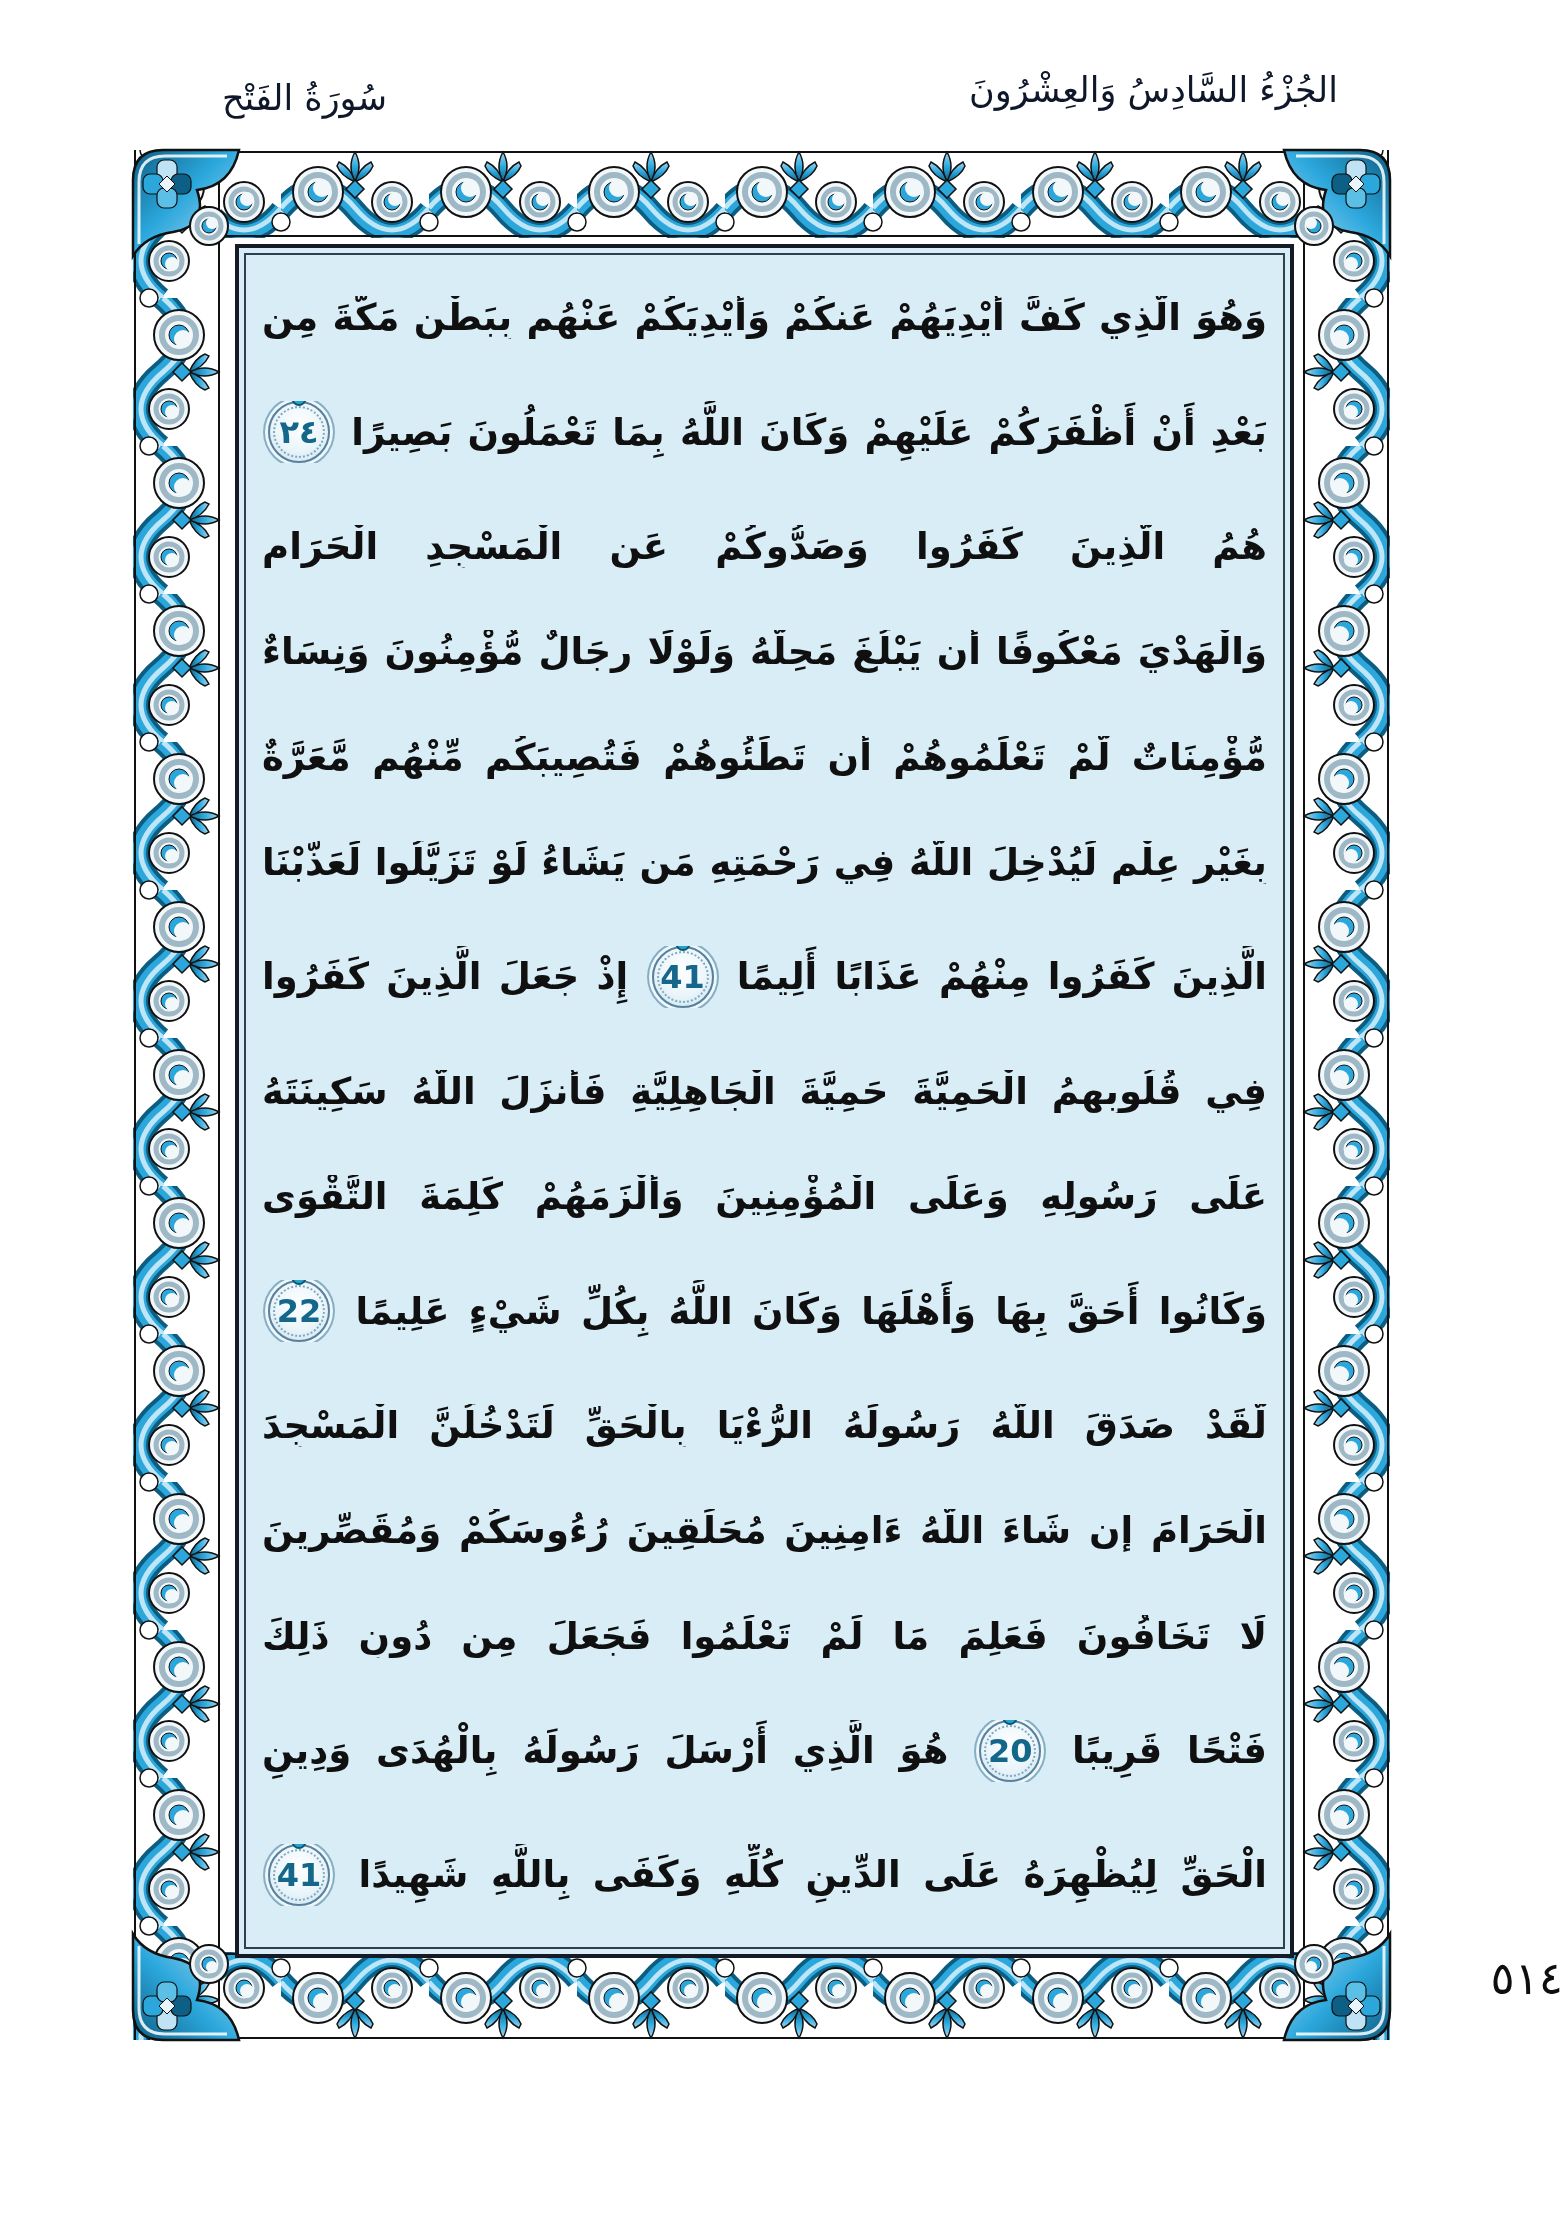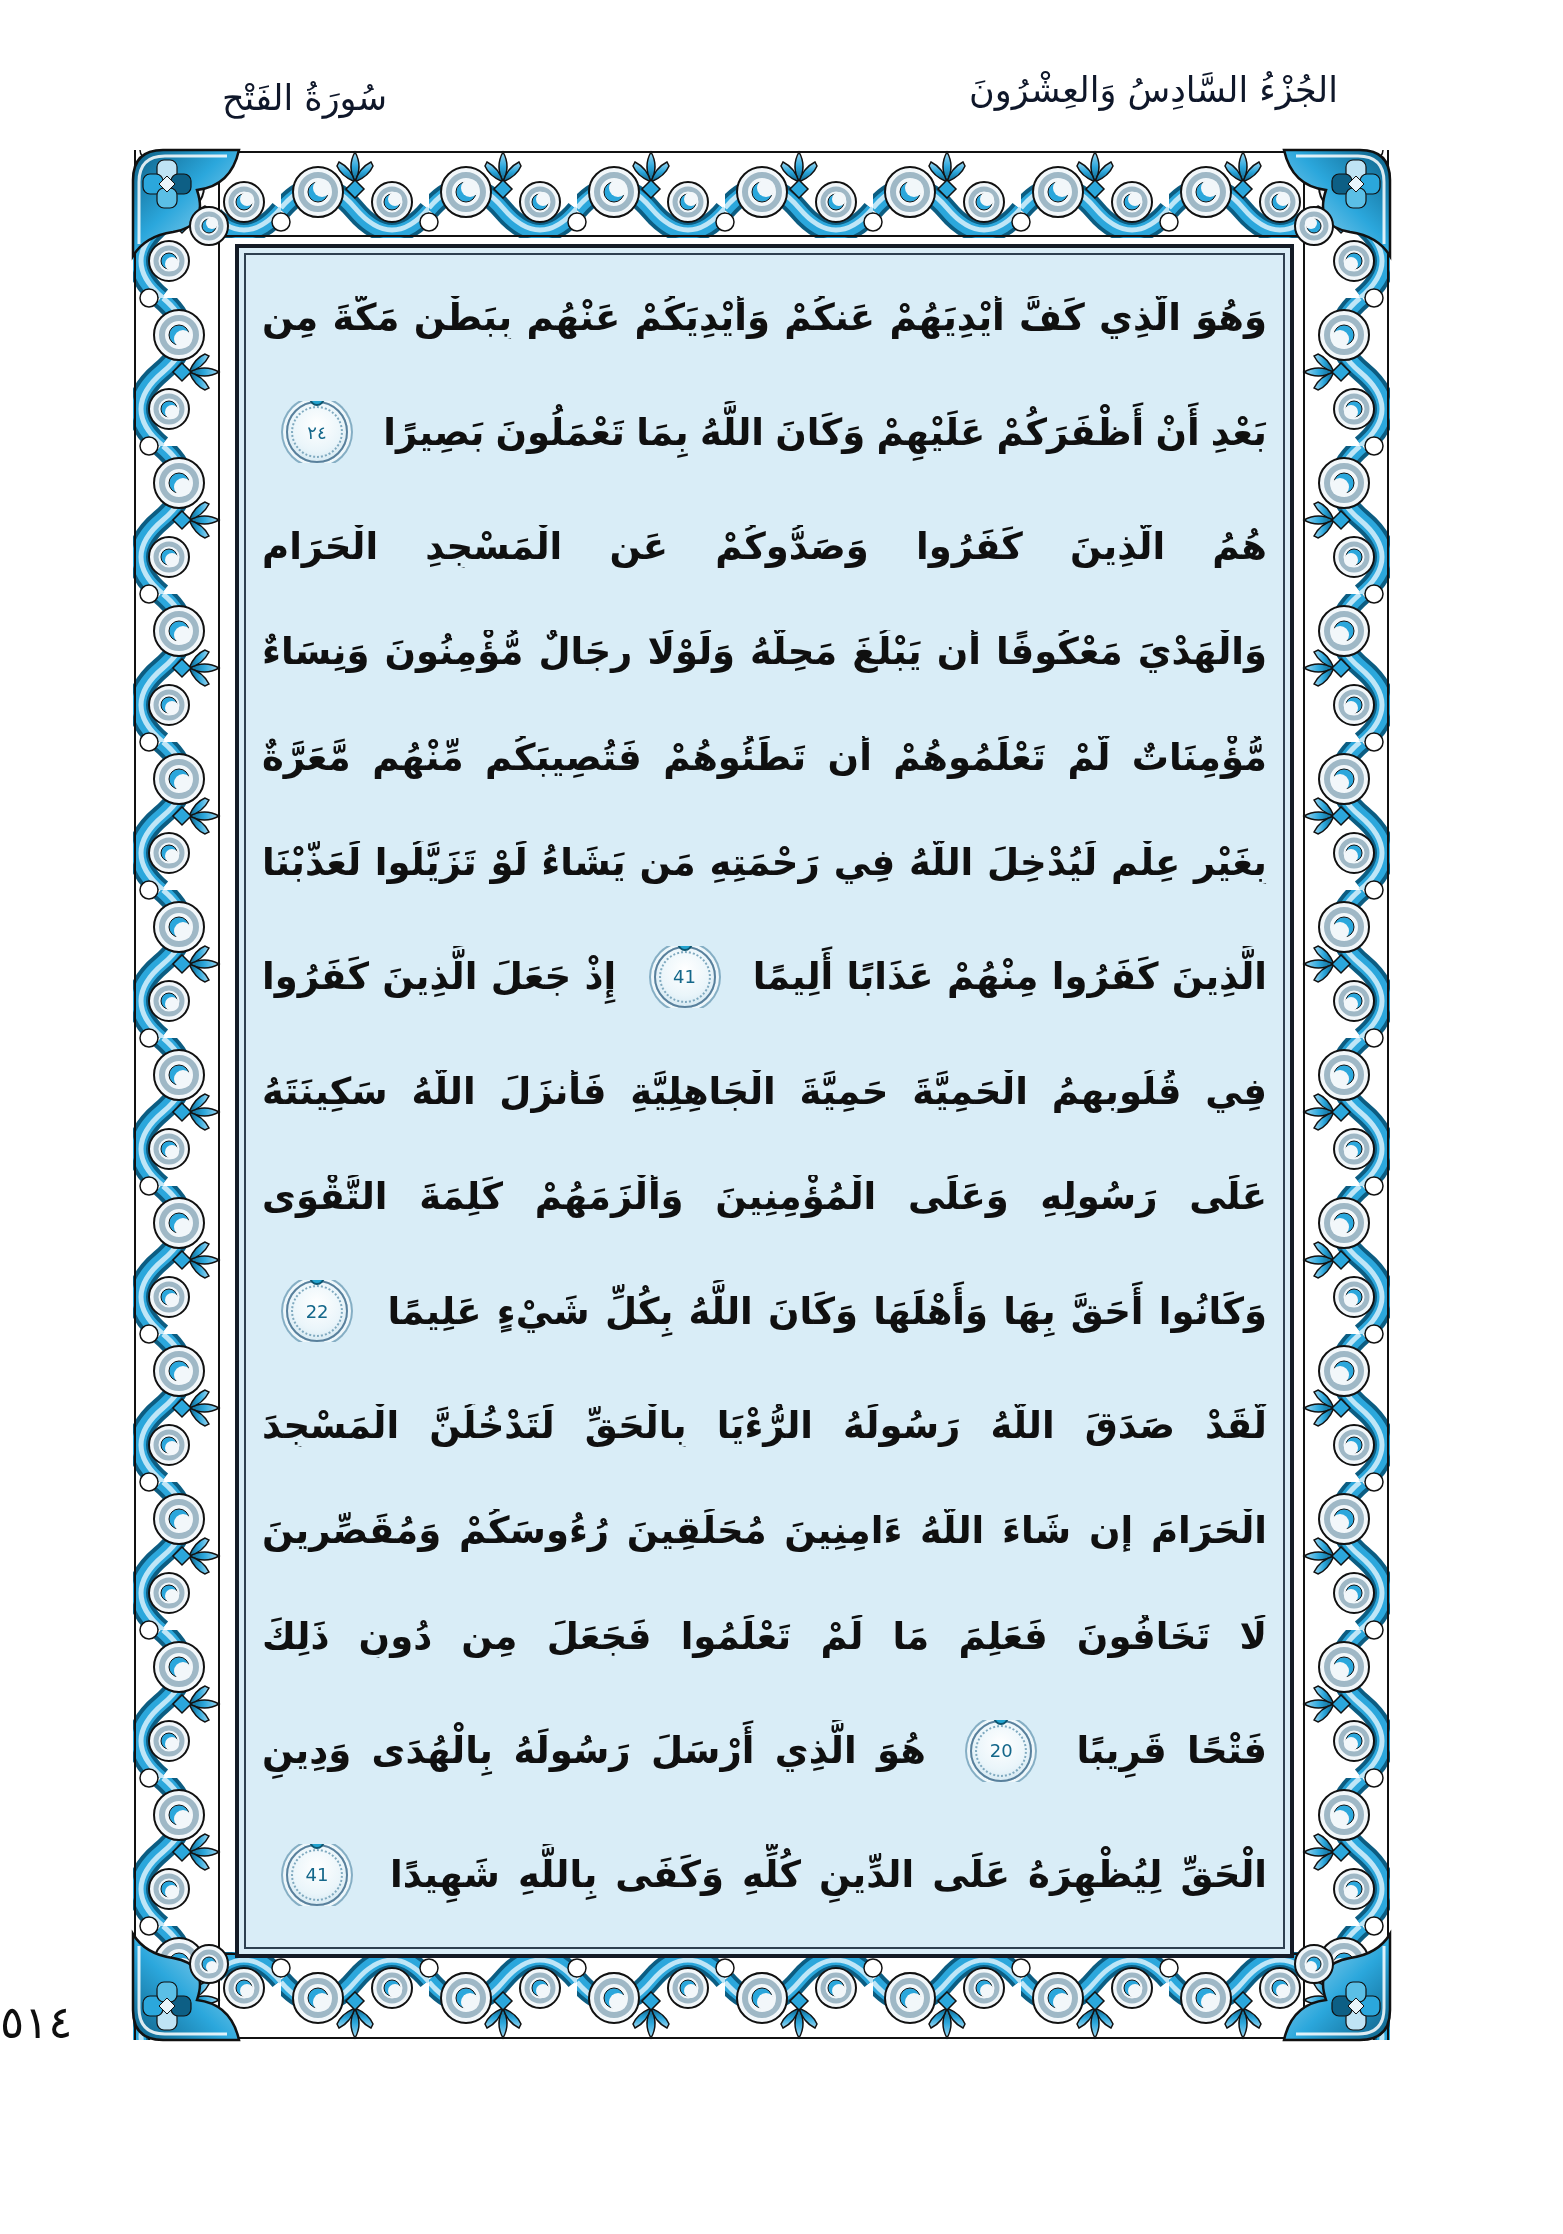--- a/index.html
+++ b/index.html
@@ -28,25 +28,25 @@
   .inner2{position:absolute;inset:5px;border:2px solid #2e4050;}
   .textarea{position:absolute;inset:10px 16px;direction:rtl;
     display:flex;flex-direction:column;justify-content:space-around;}
   .qline{display:flex;justify-content:space-between;align-items:center;
     direction:rtl;overflow:hidden;font-size:37px;font-weight:700;color:#101010;}
   .qline .w{white-space:nowrap;}
   .qmarker{flex:0 0 auto;position:relative;display:inline-flex;align-items:center;justify-content:center;
     width:58px;height:58px;border-radius:50%;
     background:radial-gradient(circle at 50% 38%,#ffffff 0%,#eaf5fa 55%,#c9e2ee 100%);
     border:2px solid #59809c;box-shadow:0 0 0 3px #eef7fb,0 0 0 5px #85aec4;
-    color:#14678a;font-size:18px;font-weight:400;margin:0 24px;}
+    color:#14678a;font-size:32px;font-weight:700;margin:0 6px;}
   .qmarker::before{content:"";position:absolute;top:-12px;left:50%;transform:translateX(-50%);
     width:11px;height:11px;border-radius:50%;background:#23a3cf;border:2px solid #0e5570;}
   .qmarker::after{content:"";position:absolute;inset:3px;border:2px dotted #7fa9bf;border-radius:50%;}
-  .pgnum{position:absolute;top:1996px;left:0;right:0;text-align:left;
+  .pgnum{position:absolute;top:1952px;left:0;right:0;text-align:right;
     font-size:45px;font-weight:400;direction:rtl;color:#0e0e0e;}
   .defs-holder{position:absolute;width:0;height:0;overflow:hidden;}
 </style>
 </head>
 <body>
 
 <svg class="defs-holder" aria-hidden="true">
   <defs>
     <linearGradient id="gB" x1="0" y1="0" x2="0" y2="1">
       <stop offset="0" stop-color="#9fd8f2"></stop>

